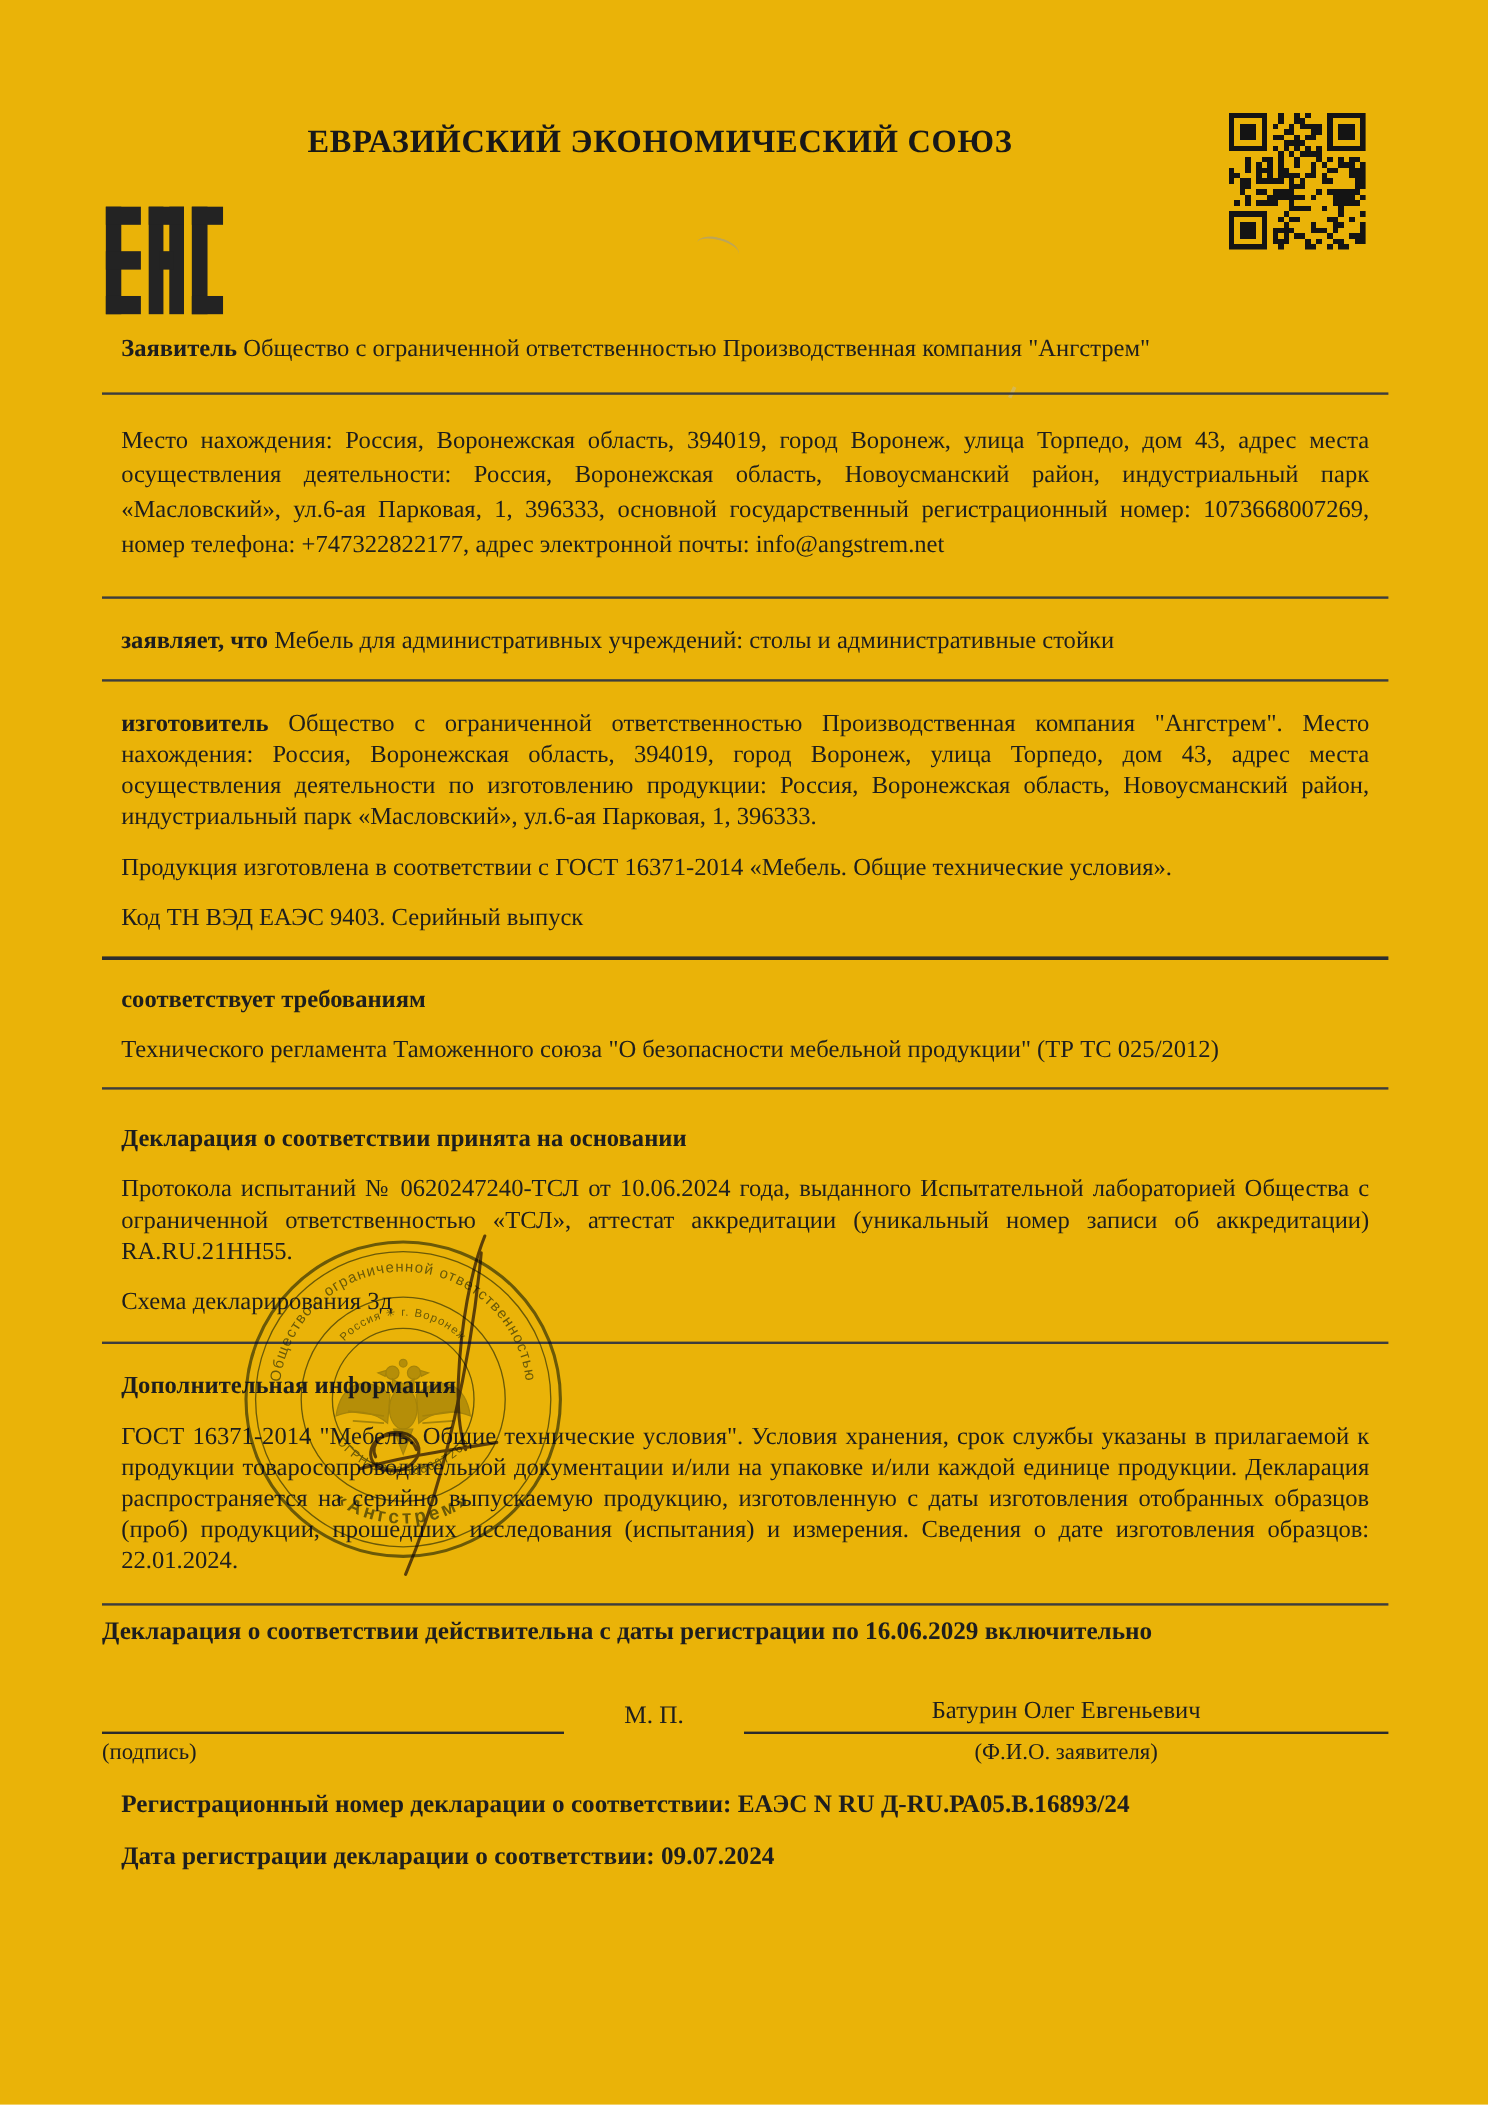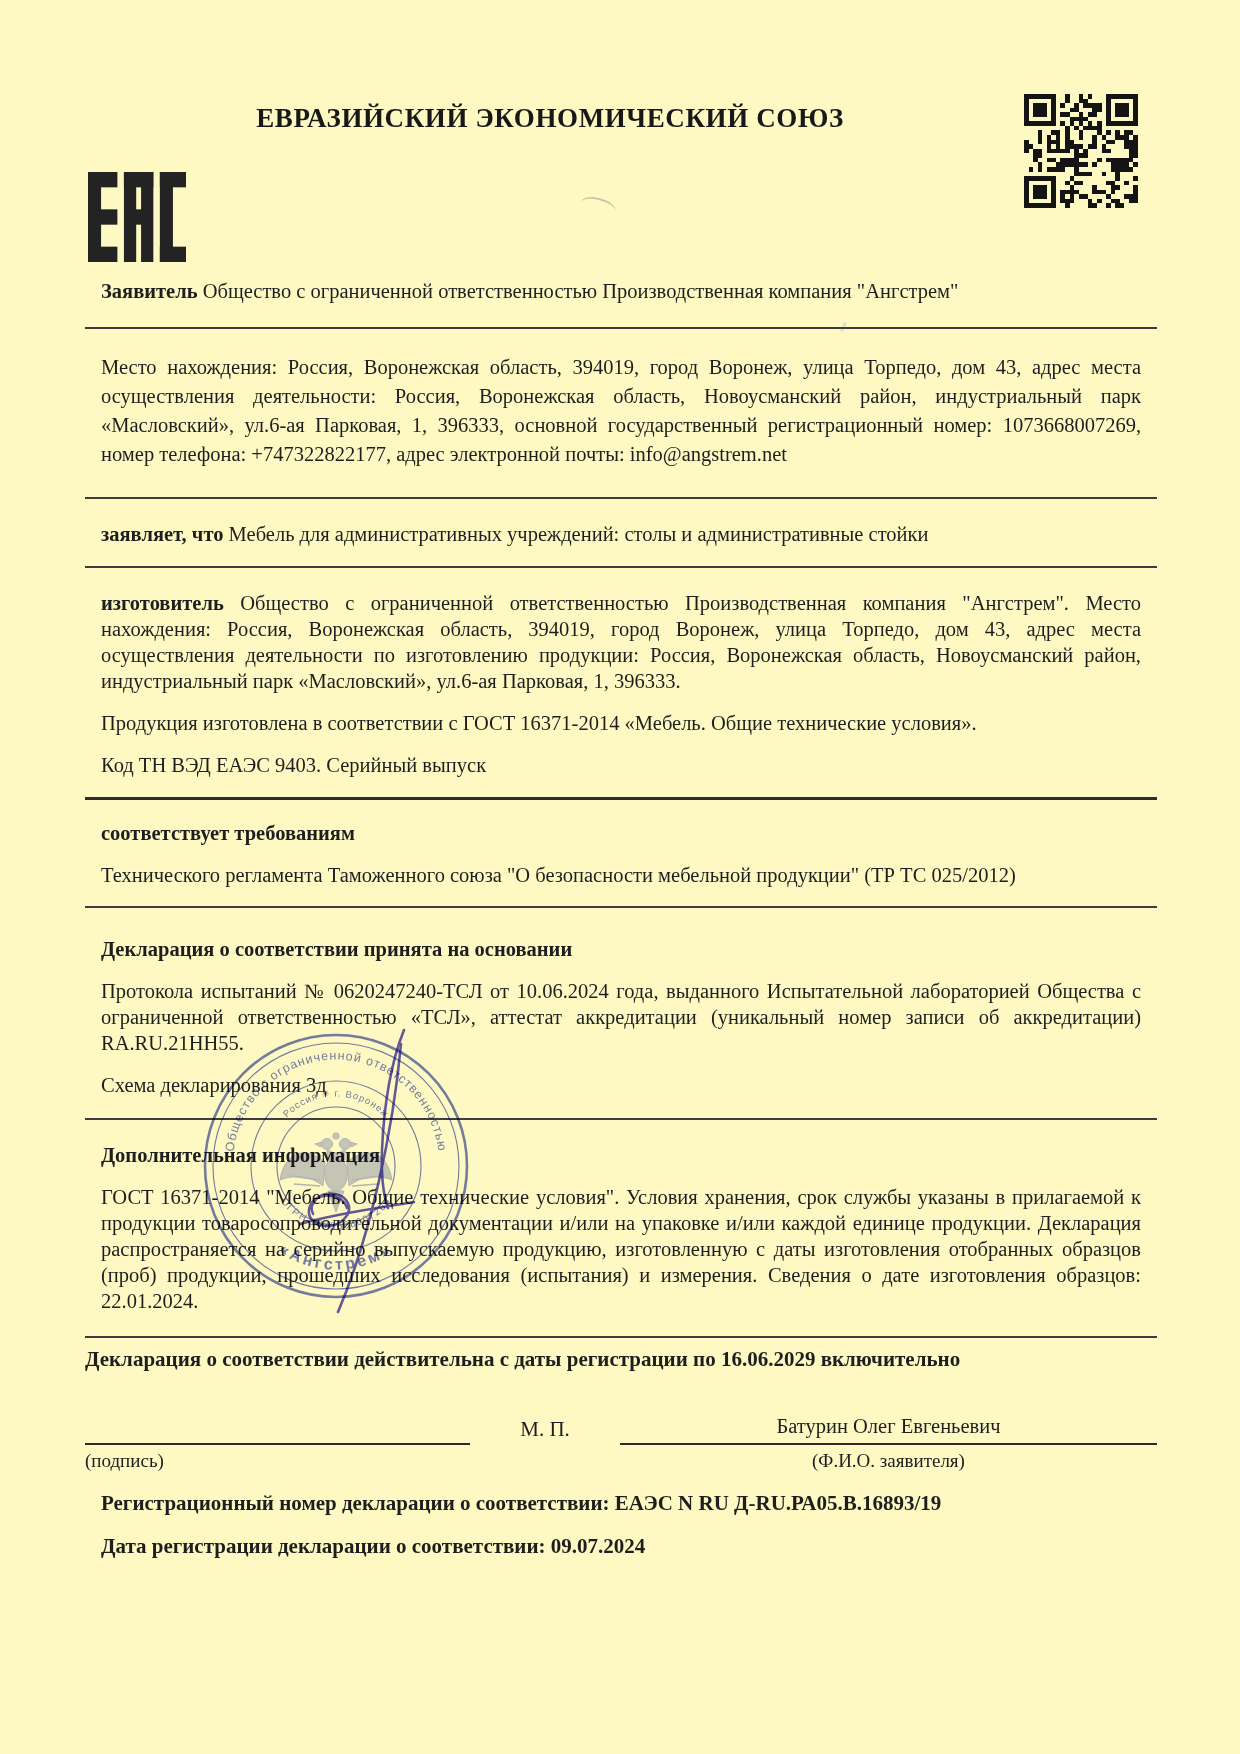--- a/index.html
+++ b/index.html
@@ -1,18 +1,18 @@
 <!DOCTYPE html>
 <html><head>
 <meta charset="utf-8">
 <style>
   html,body { margin:0; padding:0; background:#ffffff; }
   .page {
     position:relative; width:1240px; height:1754px; margin:0 auto;
-    background:#fef9c3; color:#1e1e1e; overflow:hidden;
+    background:#eab308; color:#1e1e1e; overflow:hidden;
     font-family:"Liberation Serif","DejaVu Serif",serif;
   }
   
   .eac-logo { position:absolute; left:88px; top:172px; width:98px; height:90px; }
   .doc-title {
     position:absolute; left:40px; top:102px; width:1020px; text-align:center;
     font-weight:bold; font-size:27px; line-height:33px; letter-spacing:0.6px; color:#181818;
   }
   .qr { position:absolute; left:1024px; top:94px; width:114px; height:114px; shape-rendering:crispEdges; }
   
@@ -428,21 +428,21 @@
       <div class="sig-right">Батурин Олег Евгеньевич</div>
     </div>
     <div class="cap-row">
       <div class="cap-left">(подпись)</div>
       <div class="cap-mid"></div>
       <div class="cap-right">(Ф.И.О. заявителя)</div>
     </div>
 
     <p class="reg-number">
       <span>Регистрационный номер декларации о соответствии:</span>
-      <span>ЕАЭС N RU Д-RU.РА05.В.16893/19</span>
+      <span>ЕАЭС N RU Д-RU.РА05.В.16893/24</span>
     </p>
     <p class="reg-date">
       <span>Дата регистрации декларации о соответствии:</span>
       <span>09.07.2024</span>
     </p>
   </div>
 
   <svg class="stamp" viewBox="0 0 276 276">
     <g fill="none" stroke="#5b68c4">
       <circle cx="138" cy="138" r="131" stroke-width="2.6"></circle>

